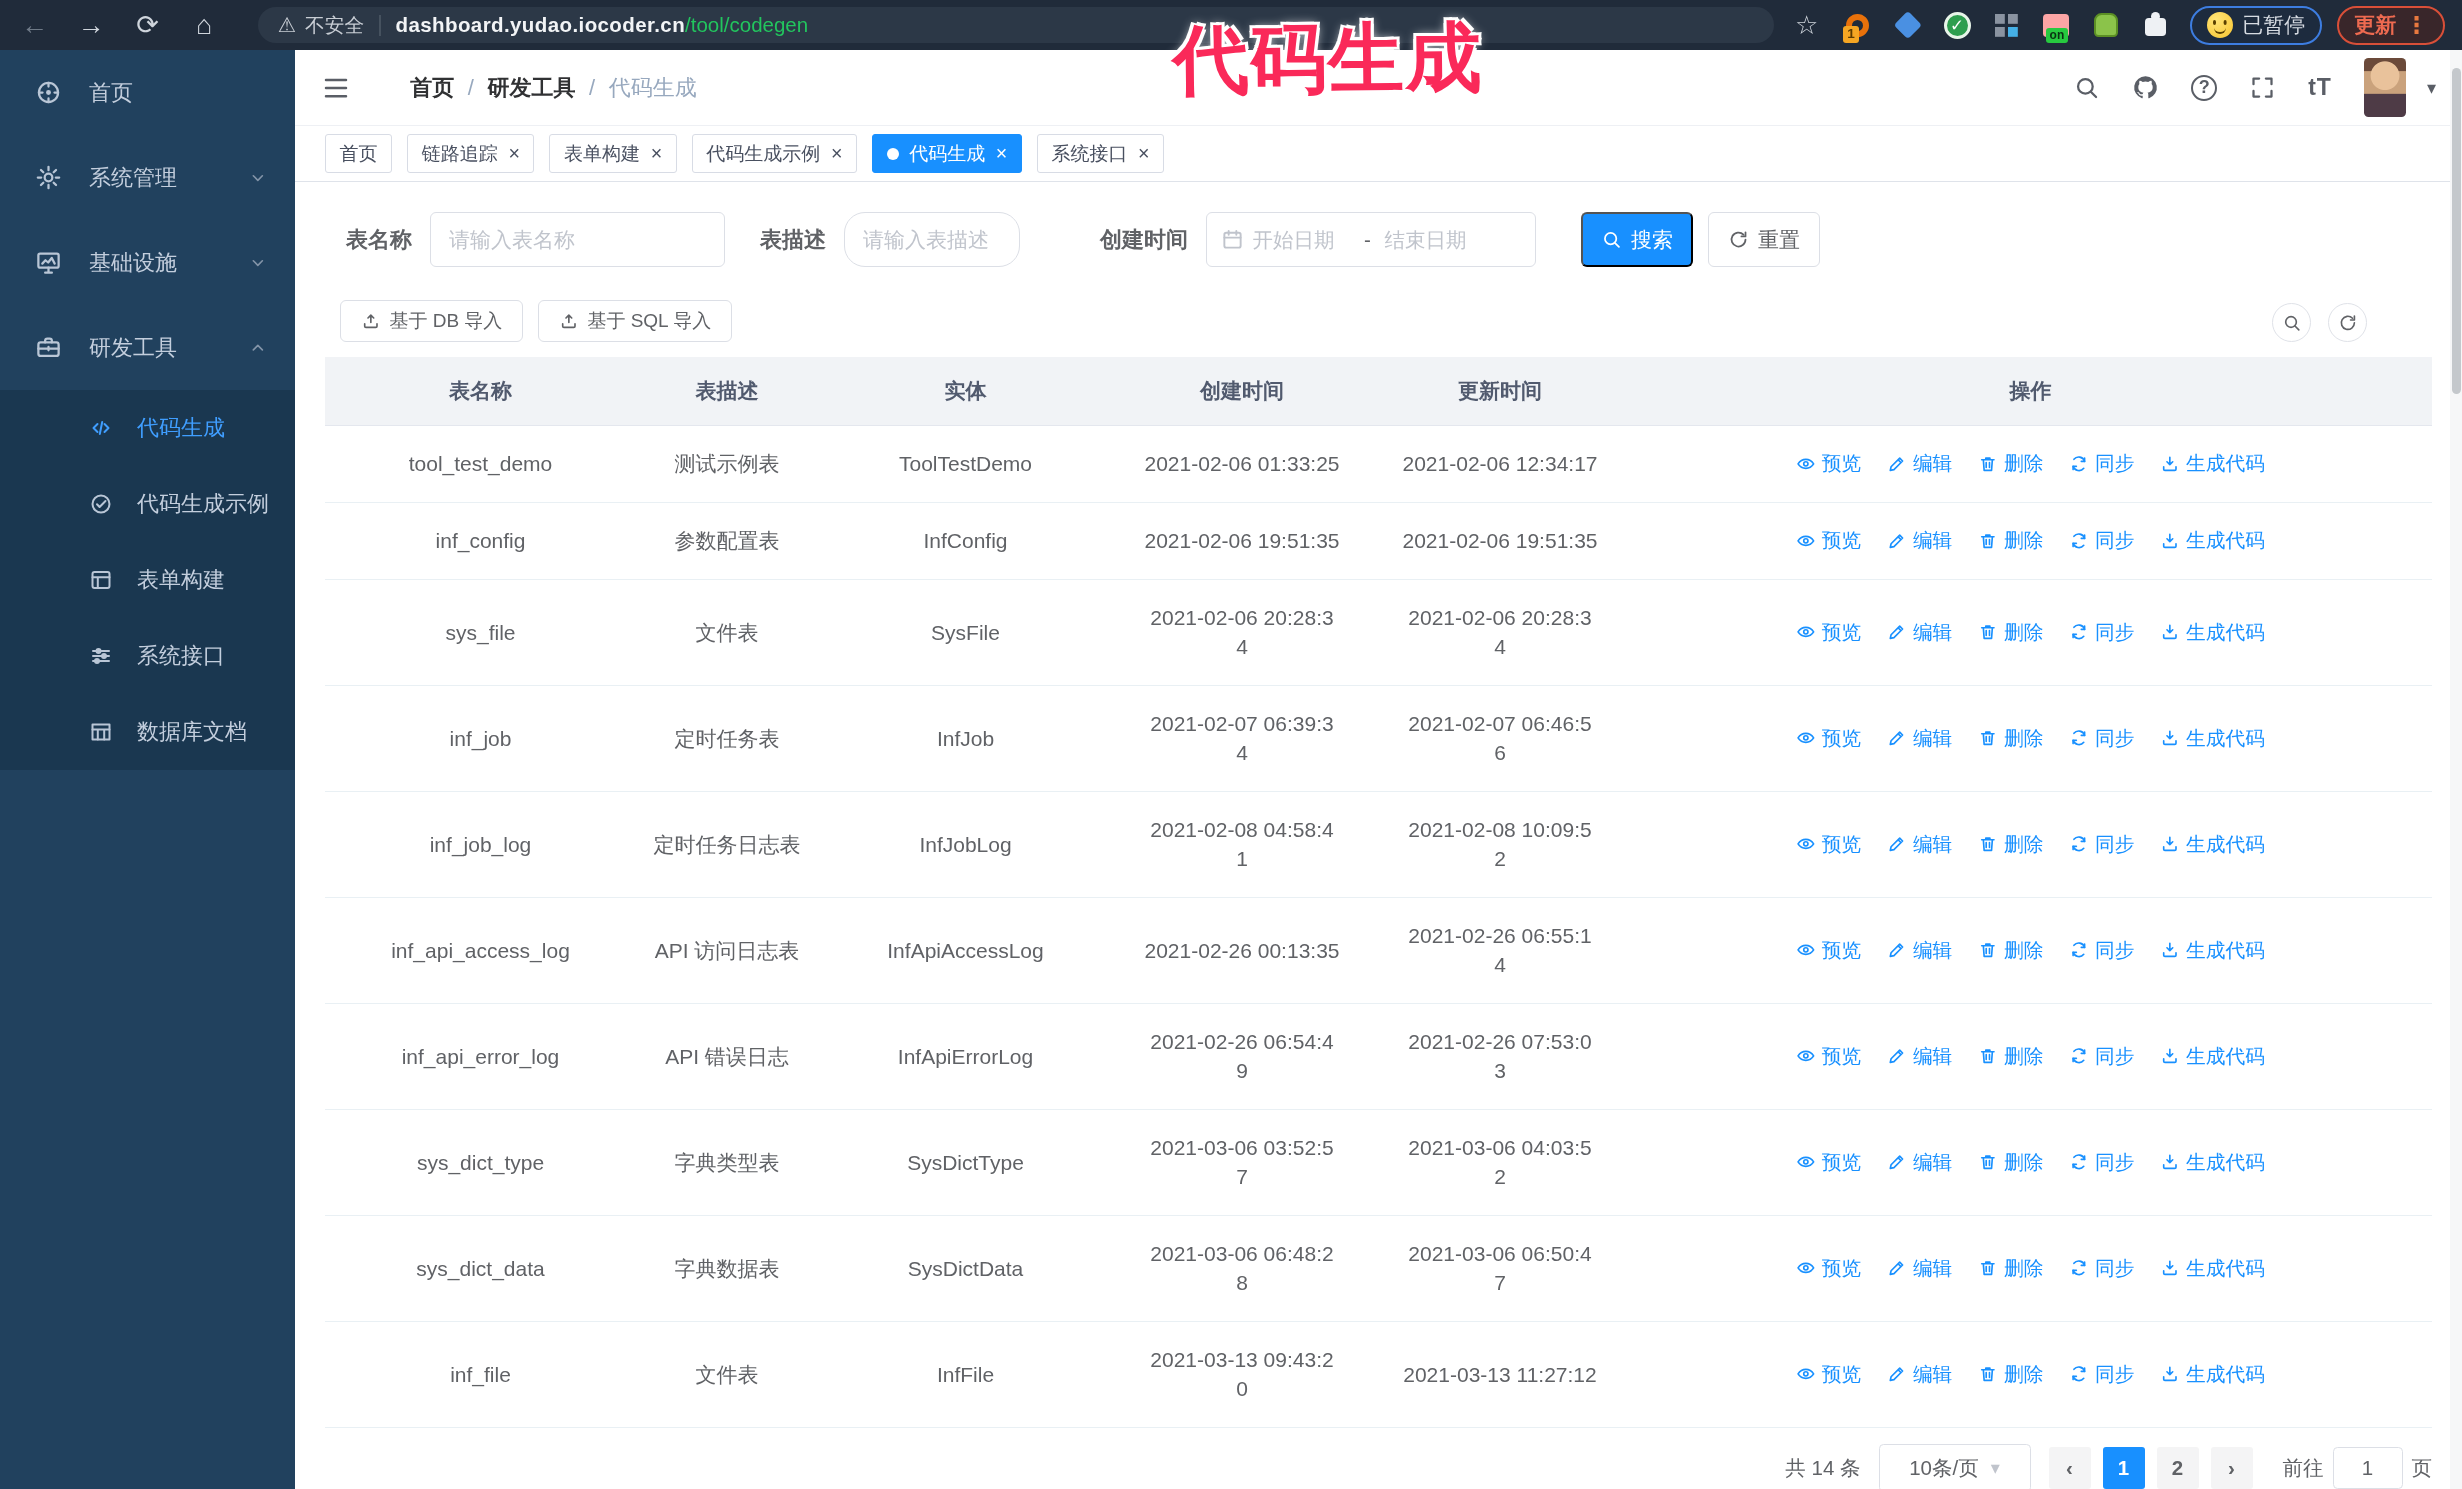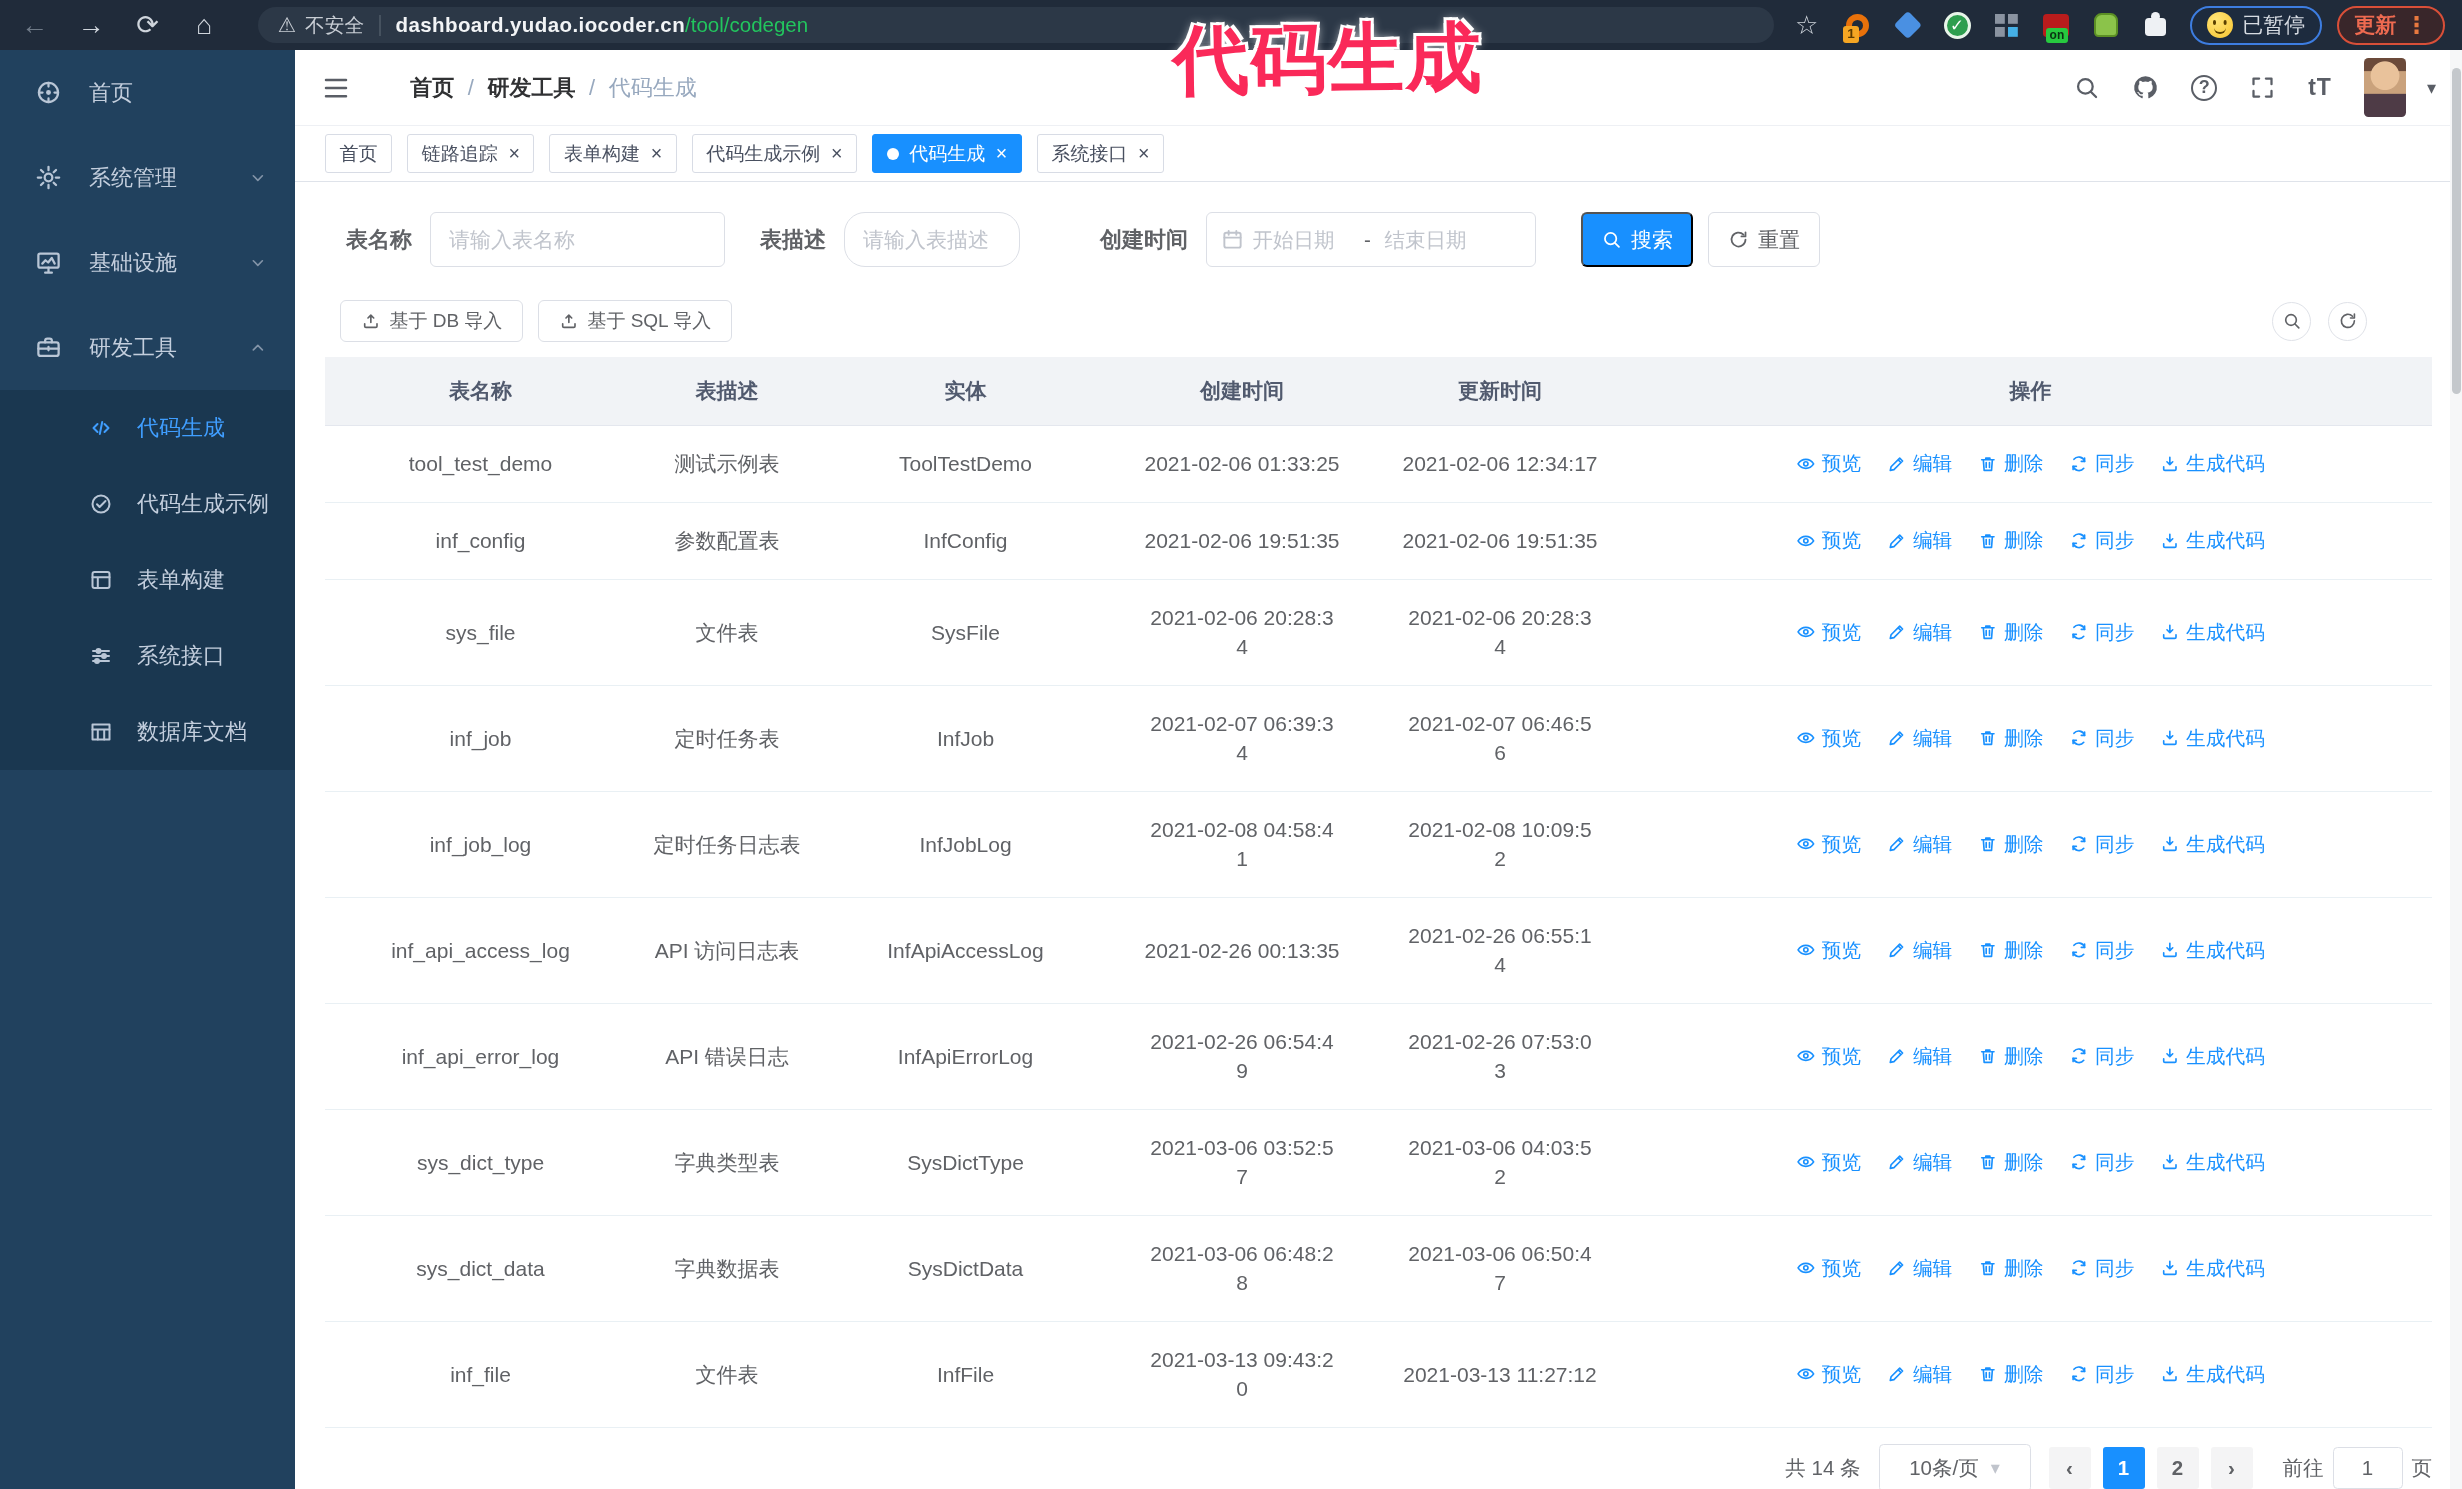--- a/index.html
+++ b/index.html
@@ -24,21 +24,21 @@
   .ext { position:relative; width:33px; height:33px; display:flex; align-items:center; justify-content:center; }
   .ext-ring { width:23px; height:23px; border:6px solid #e8710a; border-radius:50%; }
   .ext-badge { position:absolute; bottom:-1.5px; left:1.5px; background:#f5a623; color:#5c3a00; font-size:13.6px; line-height:16.7px; padding:0 4.5px; border-radius:3px; font-weight:700; }
   .ext-gem { width:19.7px; height:19.7px; background:#4a90e2; transform:rotate(45deg); border-radius:3.8px; }
   .ext-check { width:27px; height:27px; background:#2e9e4f; border:3px solid #e8f5e9; border-radius:50%; color:#fff; font-size:16.7px; display:flex; align-items:center; justify-content:center; font-weight:700; }
   .ext-grid { width:23px; height:23px; background:
       linear-gradient(#8a93a0,#8a93a0) 0 0/9.8px 9.8px no-repeat,
       linear-gradient(#8a93a0,#8a93a0) 13px 0/9.8px 9.8px no-repeat,
       linear-gradient(#8a93a0,#8a93a0) 0 13px/9.8px 9.8px no-repeat,
       linear-gradient(#45b0e6,#45b0e6) 13px 13px/9.8px 9.8px no-repeat; }
-  .ext-on { width:26px; height:23px; background:#b91c1c; border-radius:3.8px; position:relative; }
+  .ext-on { width:26px; height:23px; background:#fca5a5; border-radius:3.8px; position:relative; }
   .ext-on i { position:absolute; bottom:-6px; left:2.3px; background:#27c93f; color:#0b3312; font-style:normal; font-size:12px; line-height:15px; padding:0 3.8px; border-radius:3px; font-weight:700; }
   .ext-droid { width:24px; height:24px; background:#8bc34a; border-radius:7.6px 7.6px 4.5px 4.5px; border:2.3px solid #5b8f24; }
   .ext-puzzle { width:21px; height:18px; background:#eef1f4; border-radius:3.8px; position:relative; margin-top:4.5px; }
   .ext-puzzle:before { content:""; position:absolute; top:-6px; left:6px; width:9px; height:9px; background:#eef1f4; border-radius:50%; }
   .pill { height:39px; border-radius:19.7px; display:flex; align-items:center; padding:4px 15px; gap:9px; flex:none; }
   .paused-pill { margin-left:18px; border:2.3px solid #3d7de0; background:#1d2b3e; color:#d6dbe2; font-size:21px; }
   .emoji-face { width:26px; height:26px; border-radius:50%; background:radial-gradient(circle at 35% 30%, #ffe477, #f8c530); position:relative; }
   .emoji-face:before { content:""; position:absolute; top:7.6px; left:5.3px; width:3.8px; height:5.3px; background:#5a4000; border-radius:50%; box-shadow:10.6px 0 0 #5a4000; }
   .emoji-face:after { content:""; position:absolute; left:6.8px; top:14.4px; width:12px; height:6px; border-bottom:2.3px solid #5a4000; border-radius:0 0 9px 9px; }
   .update-pill { margin-left:15px; border:2.3px solid #d94f38; background:#39262a; color:#ee6a50; font-size:21px; font-weight:700; }
@@ -99,21 +99,21 @@
   .date-box { margin-left:0; width:330px; height:55px; border:1.5px solid #dcdfe6; border-radius:6px; display:flex; align-items:center; padding:0 13.6px; gap:9px; }
   .cal-ic { width:23px; height:23px; color:#c0c4cc; }
   .date-in { border:none; outline:none; width:98px; font-size:20.5px; color:#be185d; font-family:inherit; }
   .date-in::placeholder { color:#c0c4cc; }
   .range-sep { color:#606266; font-size:20.5px; padding:0 4.5px; }
   .btn { height:55px; border-radius:6px; display:flex; align-items:center; justify-content:center; gap:9px; font-size:21px; flex:none; }
   .btn-primary { background:#1890ff; color:#fff; width:112px; margin-left:45px; }
   .btn-plain { background:#fff; color:#606266; border:1.5px solid #dcdfe6; width:112px; margin-left:15px; }
   .btn .bic { width:21px; height:21px; }
 
-  .import-row { display:flex; align-items:center; gap:15px; margin-top:33px;padding-left:15px; }
+  .import-row { display:flex; align-items:flex-end; gap:15px; margin-top:33px;padding-left:15px; }
   .btn-import { height:42px; border:1.5px solid #dcdfe6; border-radius:6px; background:#fff; color:#606266; font-size:19px; display:flex; align-items:center; gap:9px; padding:0 19.7px; }
   .btn-import .bic { width:19.7px; height:19.7px; color:#606266; }
   .mini-circles { margin-left:auto; display:flex; gap:16.7px; margin-right:65px; }
   .circle-btn { width:39px; height:39px; border-radius:50%; border:1.5px solid #dfe2e8; display:flex; align-items:center; justify-content:center; color:#606266; background:#fff; }
   .circle-btn .bic { width:19.7px; height:19.7px; }
 
   
   table.grid { width:100%; border-collapse:collapse; margin-top:15px; table-layout:fixed; }
   .grid th { background:#f1f3f6; height:68px; font-size:21px; font-weight:600; color:#515a6e; border-bottom:1.5px solid #e4e7ee; }
   .grid td { text-align:center; font-size:21px; color:#606266; padding:23.5px 9px; line-height:29px; border-bottom:1.5px solid #e9f0f4; word-break:break-all; }

